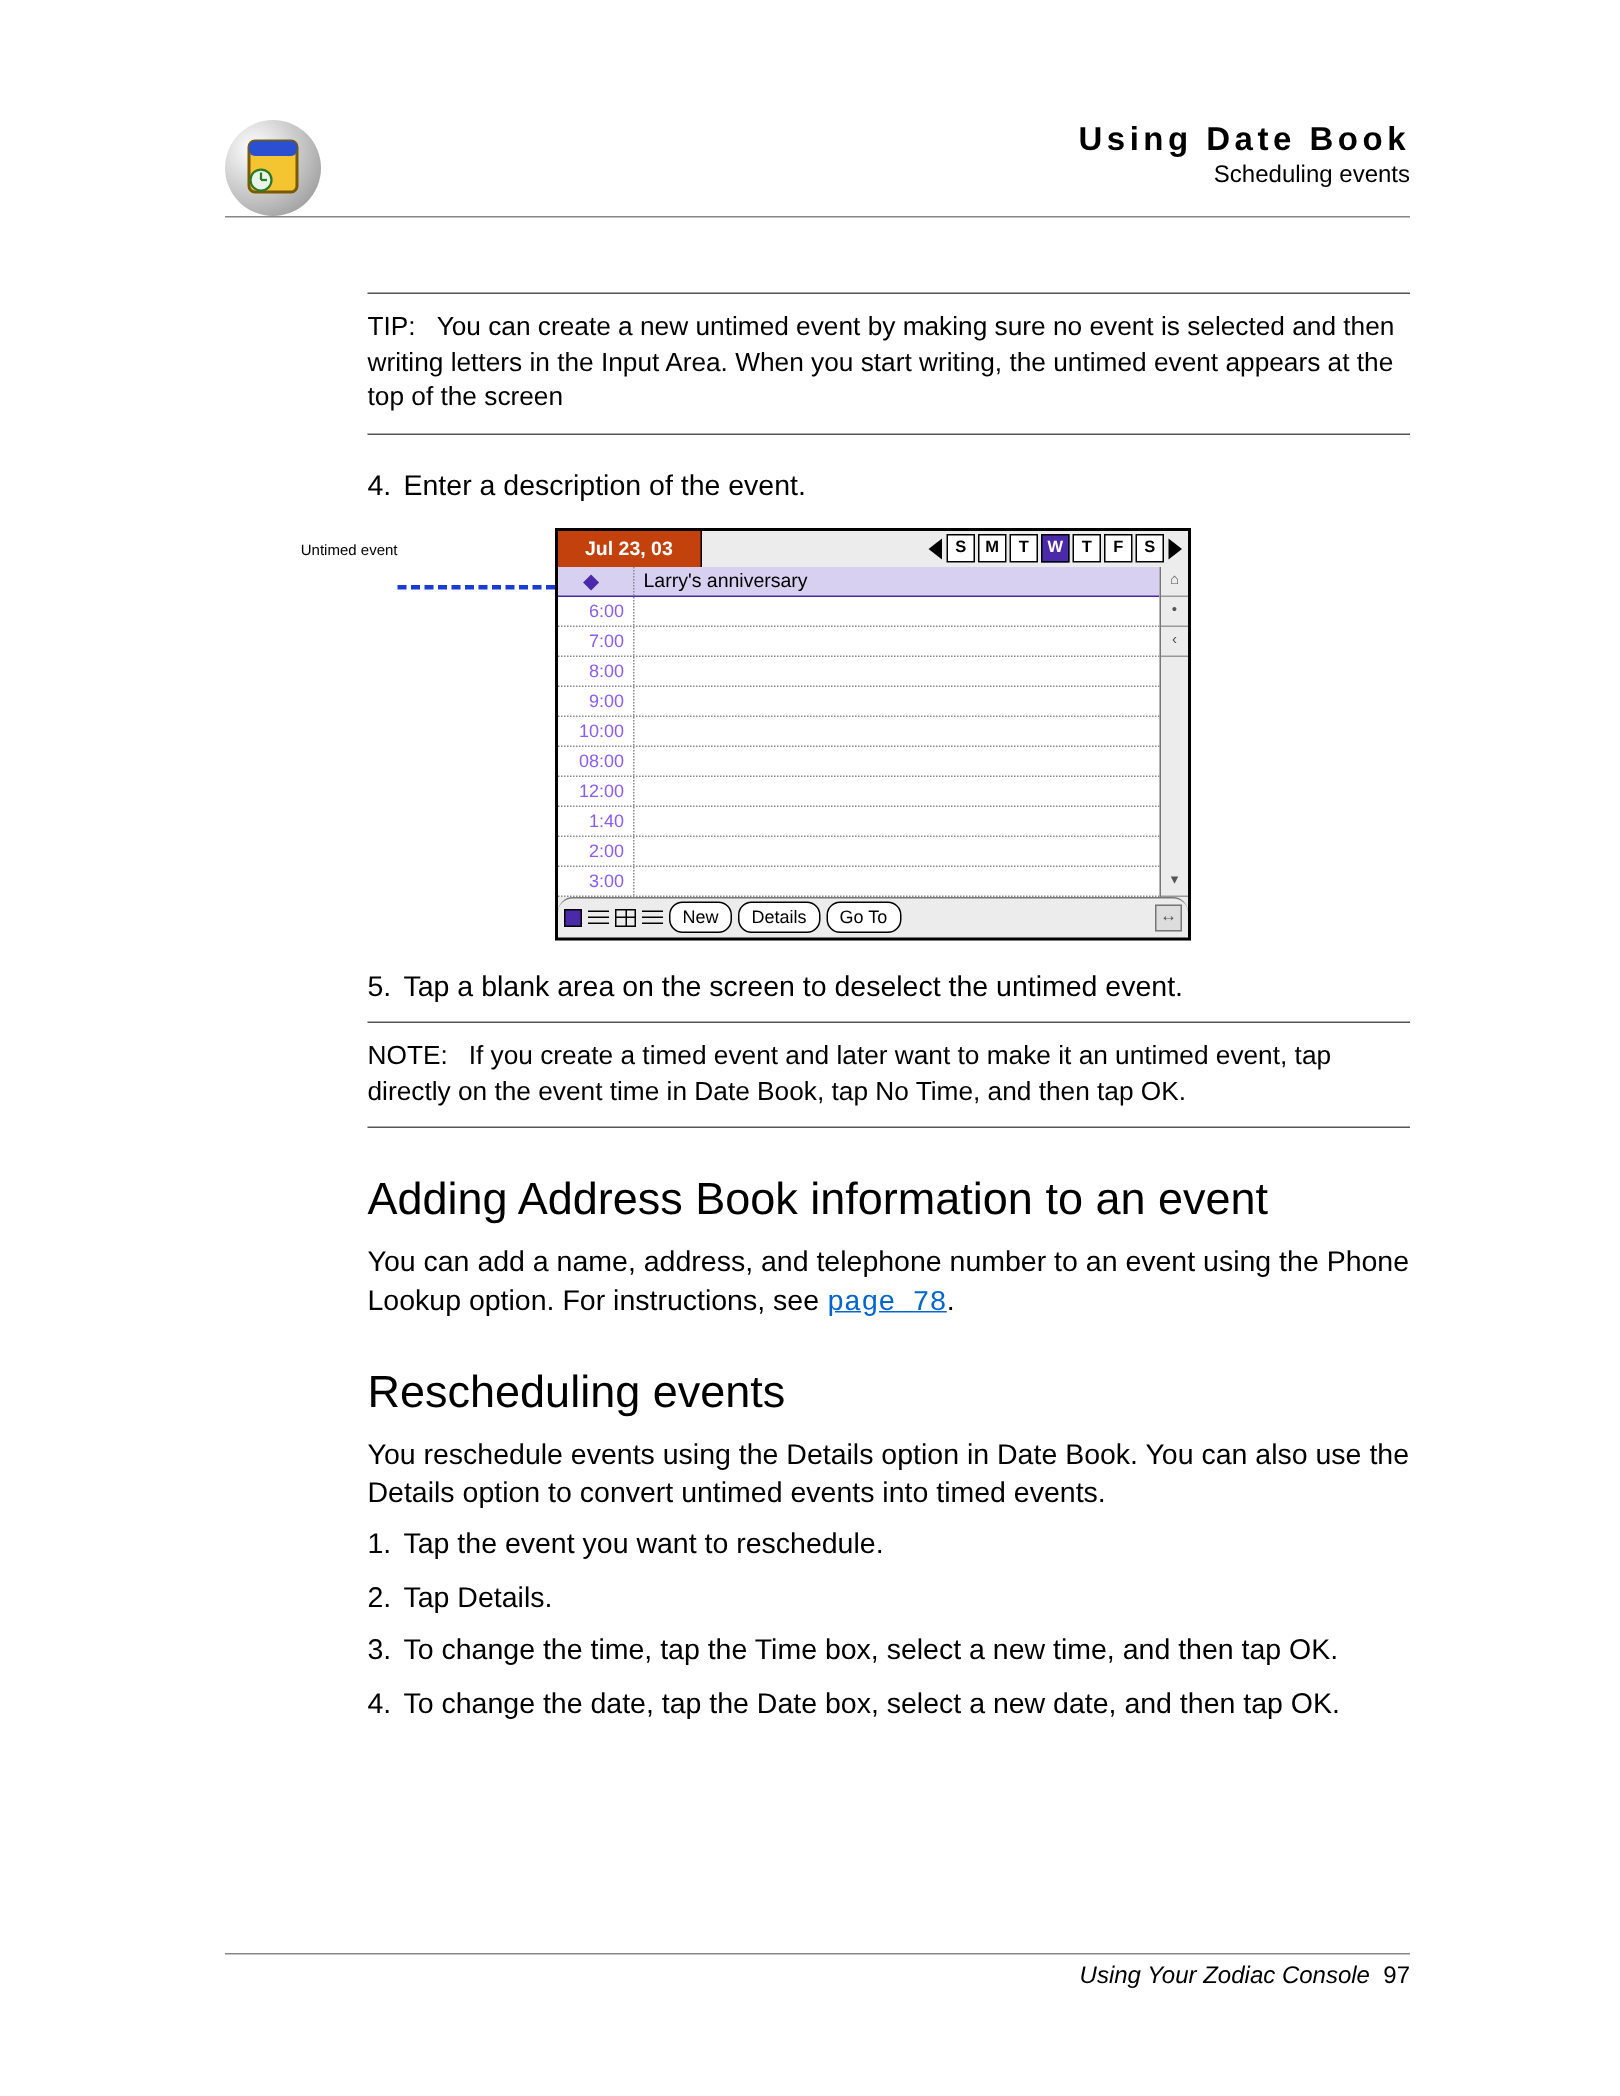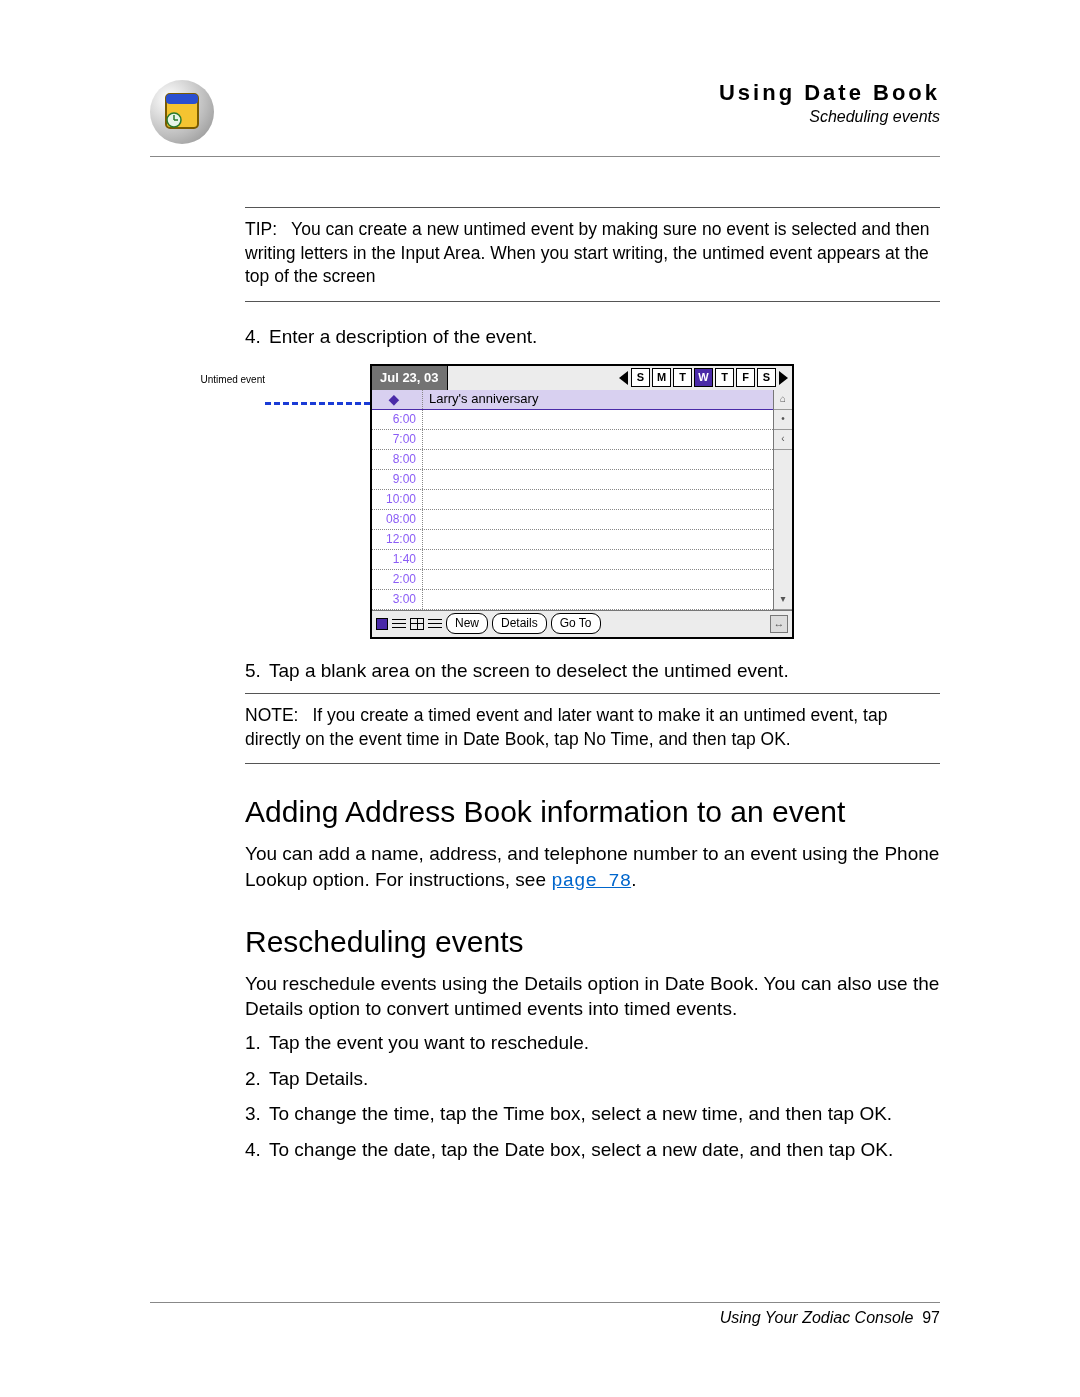--- a/index.html
+++ b/index.html
@@ -12,40 +12,40 @@
   }
   .page{
     position:absolute;
     left:150px;top:80px;
     width:790px;
   }
   .header{
     display:flex;
     align-items:flex-start;
     border-bottom:1px solid #888;
-    padding-bottom:12px;
+    padding-bottom:0;
     margin-bottom:50px;
   }
   .header .icon-wrap{
     width:64px;height:64px;
     border-radius:50%;
     background:radial-gradient(circle at 30% 30%, #fff, #bbb 60%, #888);
     display:flex;align-items:center;justify-content:center;
     margin-right:20px;
     flex:0 0 auto;
   }
   .header .icon-wrap svg{width:44px;height:44px;}
   .header .titles{
     margin-left:auto;text-align:right;
   }
   .header .title{
     font-size:22px;font-weight:bold;letter-spacing:3px;
   }
   .header .subtitle{
-    font-size:16px;font-style:italic;margin-top:2px;
+    font-size:16px;margin-top:2px;
   }
   .content{
     margin-left:95px;
     width:695px;
     font-size:19px;
     line-height:1.35;
   }
   .rule-box{
     border-top:1px solid #555;border-bottom:1px solid #555;
     padding:10px 0 12px 0;
@@ -80,22 +80,22 @@
     width:420px;
     border:2px solid #000;
     background:#ececec;
     font-family:Verdana,Geneva,sans-serif;
     font-size:13px;
   }
   .db-top{
     display:flex;align-items:stretch;height:24px;
   }
   .db-date{
-    background:#737373;color:#fff;font-weight:bold;
-    padding:3px 8px;font-size:13px;
+    background:#c2410c;color:#fff;font-weight:bold;
+    padding:3px 18px;font-size:13px;
     border-right:1px solid #000;
   }
   .db-top-spacer{flex:1;background:#ececec;}
   .db-nav{display:flex;align-items:center;padding:0 2px;}
   .db-arrow{
     width:0;height:0;border-top:7px solid transparent;border-bottom:7px solid transparent;
     margin:0 2px;cursor:pointer;
   }
   .db-arrow.left{border-right:9px solid #000;}
   .db-arrow.right{border-left:9px solid #000;}
@@ -125,21 +125,21 @@
     width:18px;border-left:1px solid #777;background:#ececec;
     display:flex;flex-direction:column;
   }
   .db-side-btn{
     height:19px;border-bottom:1px solid #999;
     display:flex;align-items:center;justify-content:center;
     font-size:10px;color:#555;cursor:pointer;
   }
   .db-bottom{
     display:flex;align-items:center;height:26px;
-    border-top:1px solid #777;padding:0 4px;gap:4px;
+    border-top:1px solid #777;padding:0 4px;gap:4px;border-radius:10px;
   }
   .db-bottom .dot{
     width:10px;height:10px;background:#4a2aa8;border:1px solid #000;
   }
   .db-bottom .grid{
     width:14px;height:12px;
     background:
       linear-gradient(#000,#000) 0 0/100% 1px no-repeat,
       linear-gradient(#000,#000) 0 50%/100% 1px no-repeat,
       linear-gradient(#000,#000) 0 100%/100% 1px no-repeat,

